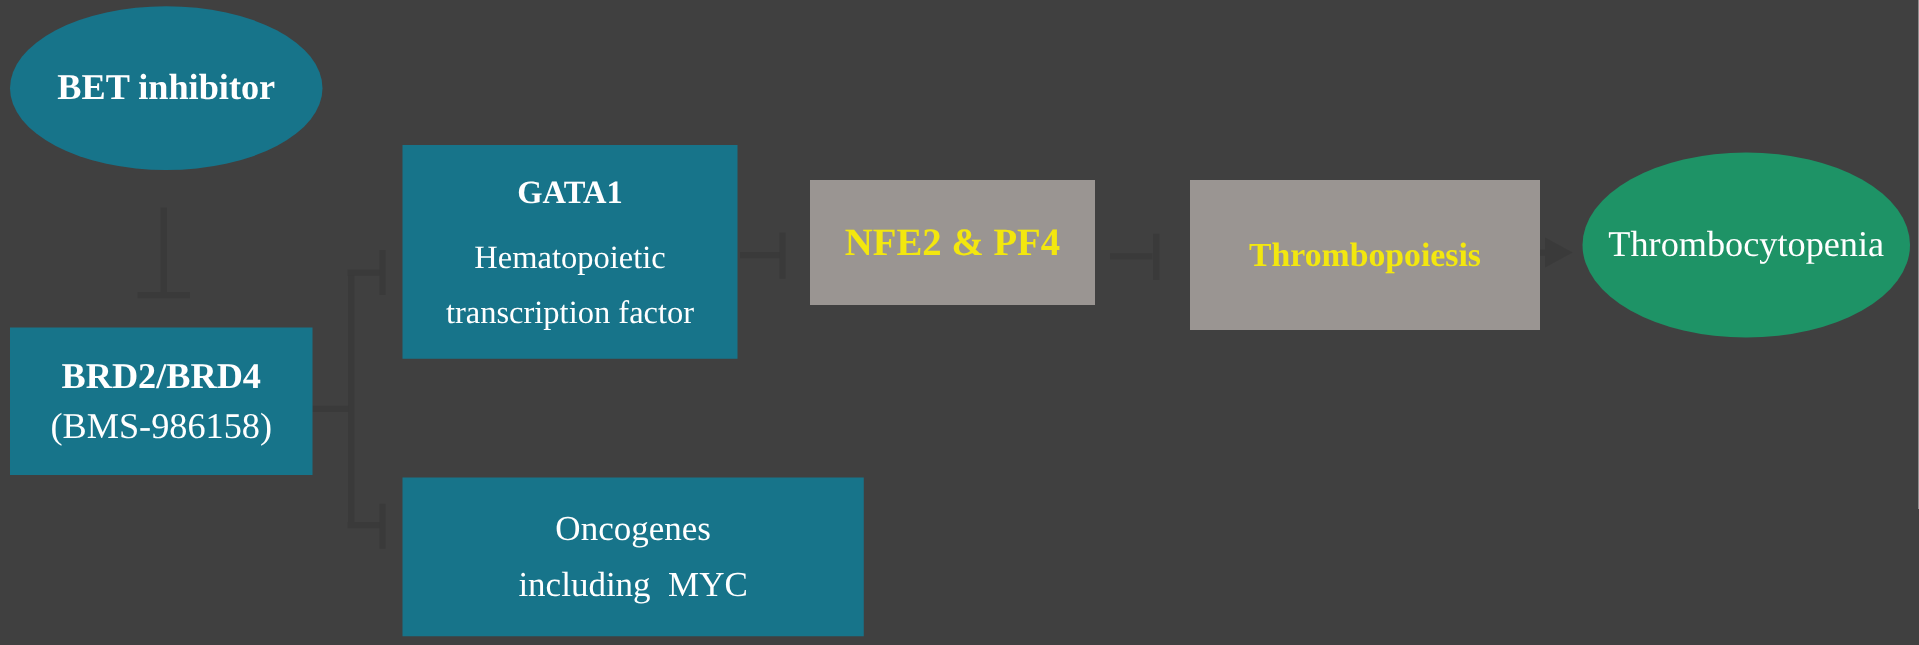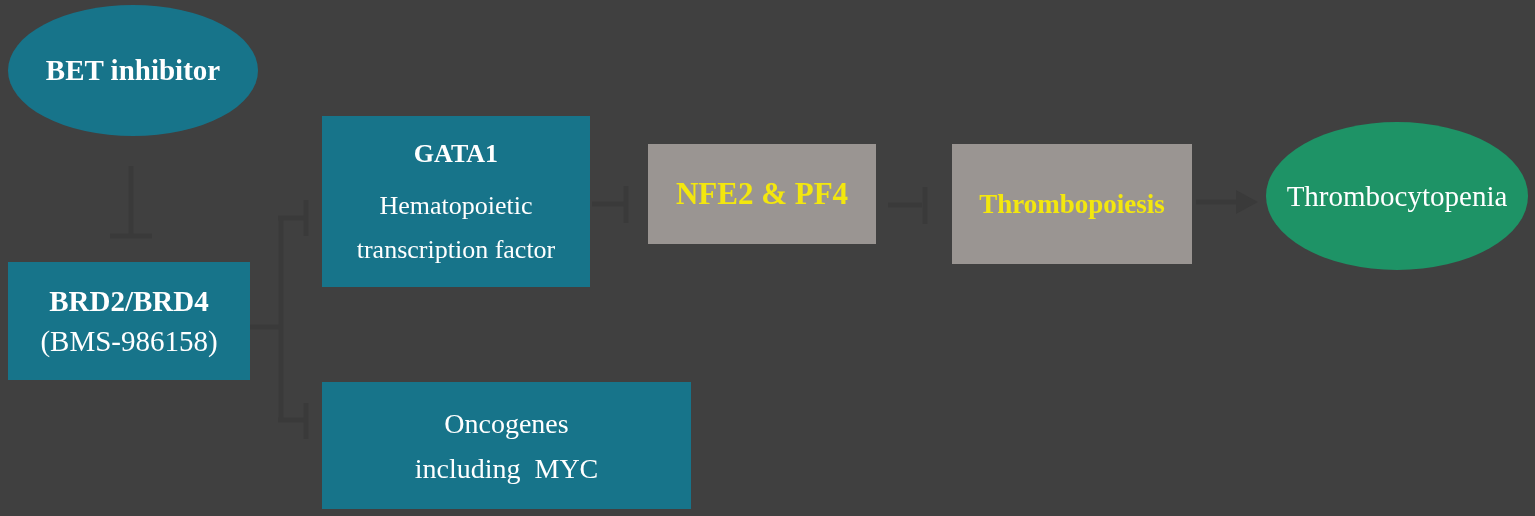--- a/index.html
+++ b/index.html
@@ -40,21 +40,21 @@
   #node-brd   { left: 8px;    top: 262px; width: 242px; height: 118px; }
   #node-brd .line { font-size: 29px; line-height: 40px; }
 
   #node-gata1 { left: 322px;  top: 116px; width: 268px; height: 171px; }
   #node-gata1 .title { font-size: 29px; line-height: 42px; margin-bottom: 8px; }
   #node-gata1 .line  { font-size: 26px; line-height: 44px; }
 
   #node-nfe2  { left: 648px;  top: 144px; width: 228px; height: 100px; }
   #node-nfe2 .line { font-size: 31px; }
 
-  #node-thrombopoiesis { left: 952px; top: 144px; width: 240px; height: 120px; }
+  #node-thrombopoiesis { left: 952px; top: 144px; width: 280px; height: 120px; }
   #node-thrombopoiesis .line { font-size: 27px; }
 
   #node-thrombocytopenia { left: 1266px; top: 122px; width: 262px; height: 148px; }
   #node-thrombocytopenia .line { font-size: 29px; }
 
   #node-oncogenes { left: 322px; top: 382px; width: 369px; height: 127px; }
   #node-oncogenes .line { font-size: 28px; line-height: 45px; }
 
   #node-cancer { left: 707px; top: 391px; width: 178px; height: 93px; }
   #node-cancer .line { font-size: 29px; }

